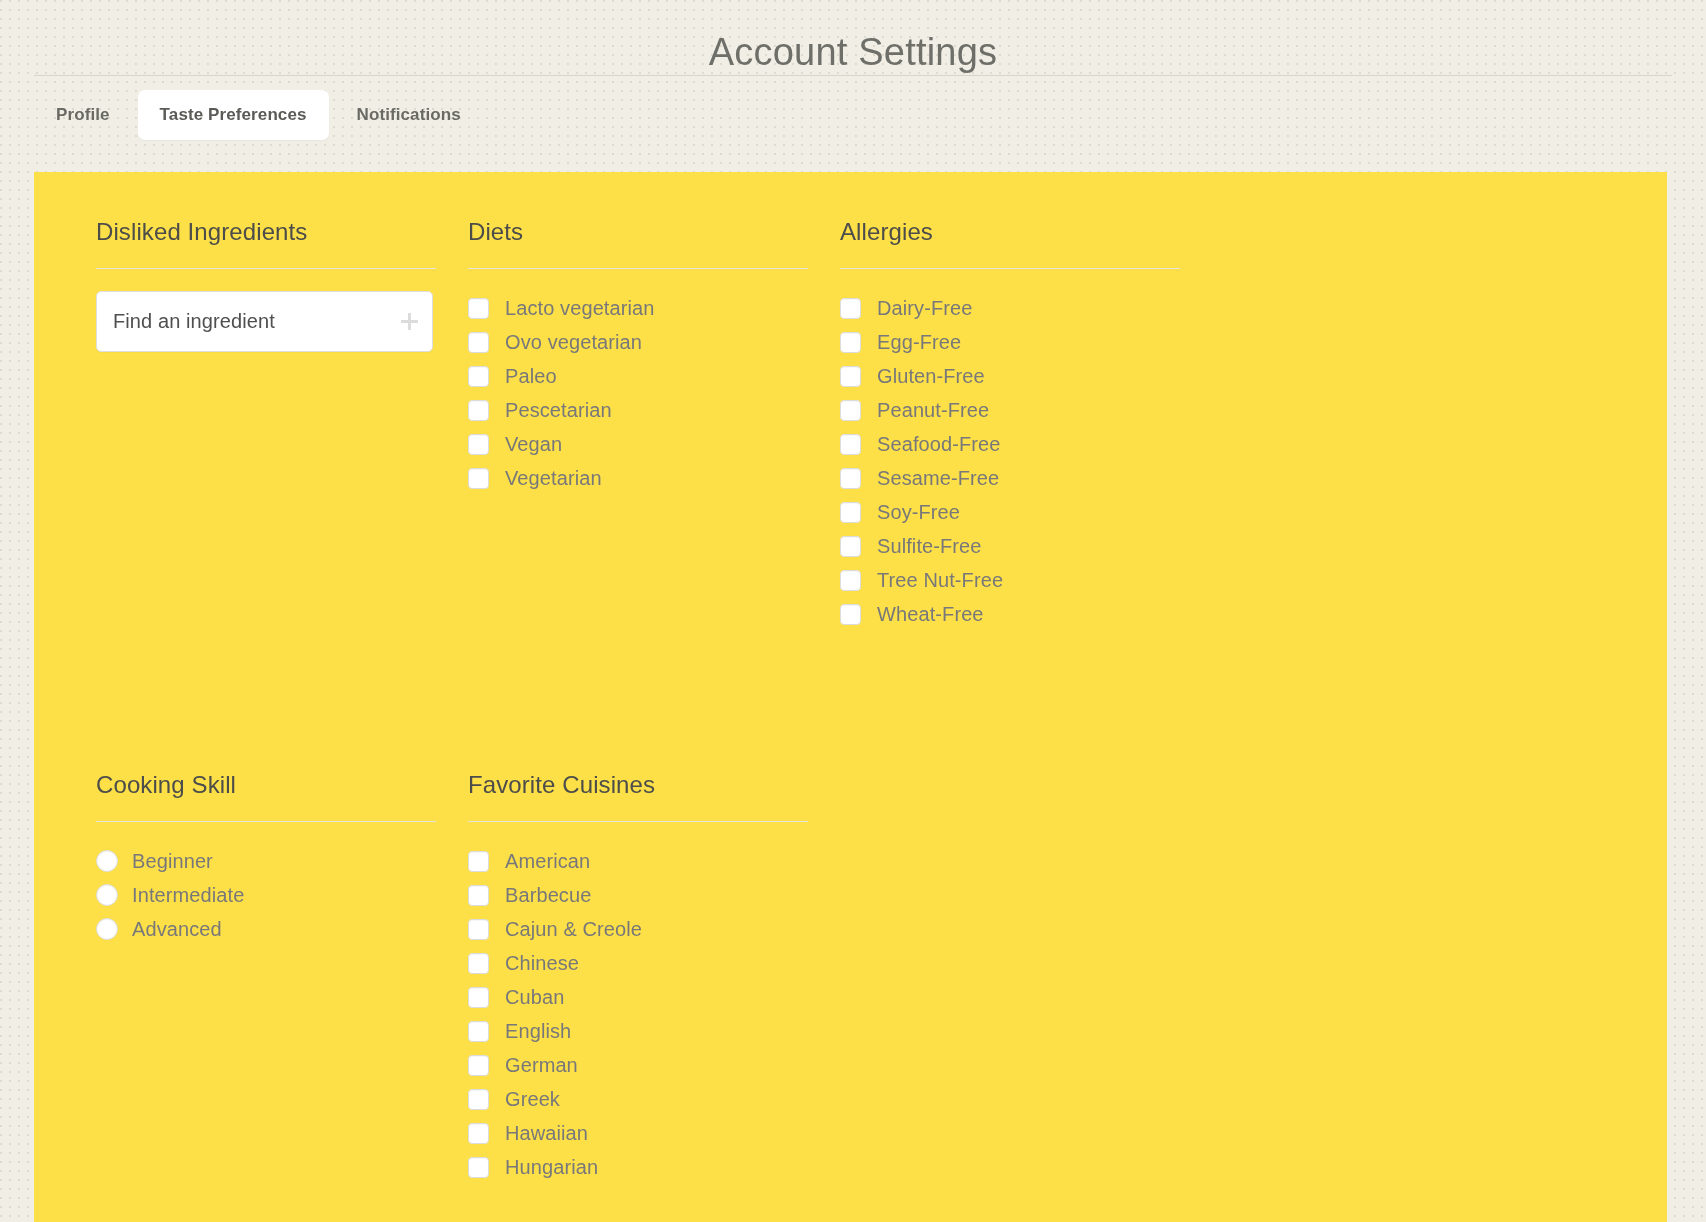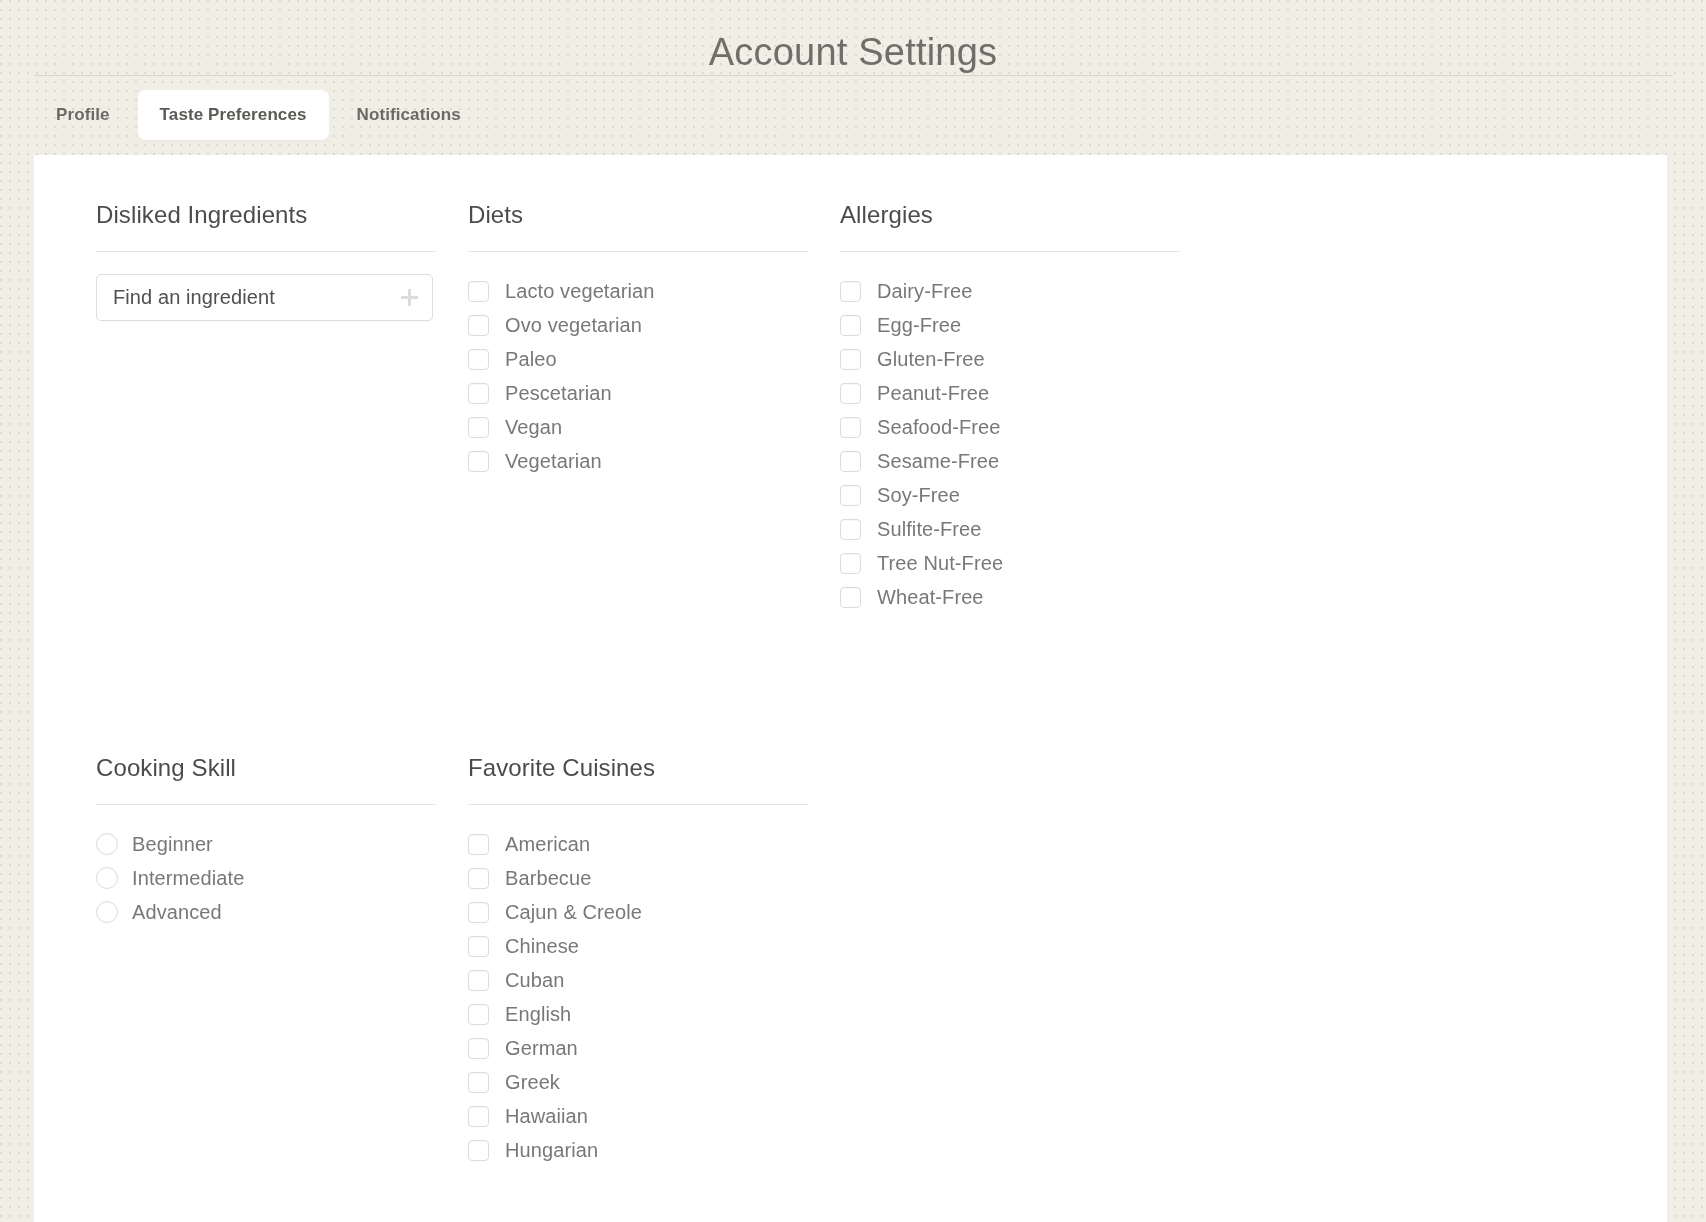--- a/index.html
+++ b/index.html
@@ -61,24 +61,24 @@
   .tab.active {
     background: #ffffff;
     color: #5a5a56;
     box-shadow: 0 1px 2px rgba(0,0,0,0.04);
   }
 
   
   #content-card {
     position: absolute;
     left: 34px;
-    top: 155px;
+    top: 172px;
     width: 1633px;
     bottom: 0;
-    background: #ffffff;
+    background: #fde047;
     padding: 46px 0 0 0;
     overflow: hidden;
   }
 
   .section-grid {
     display: flex;
     padding-left: 62px;
   }
 
   .section-col {
@@ -137,21 +137,21 @@
     margin-left: 16px;
     letter-spacing: 0.1px;
     white-space: nowrap;
   }
 
   .radio-row .option-label { margin-left: 14px; }
 
   
   #ingredient-field {
     width: 337px;
-    height: 47px;
+    height: 61px;
     border: 1px solid #dedede;
     border-radius: 5px;
     display: flex;
     align-items: center;
     padding: 0 14px 0 16px;
     background: #fff;
     box-shadow: 0 1px 1px rgba(0,0,0,0.02);
   }
 
   #ingredient-input {

